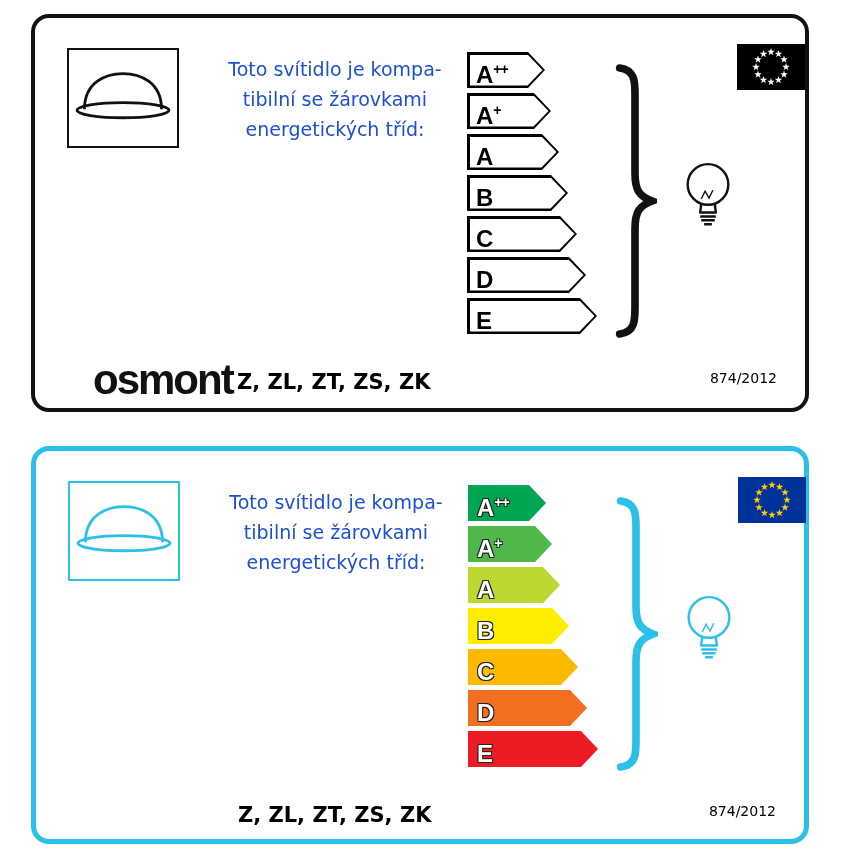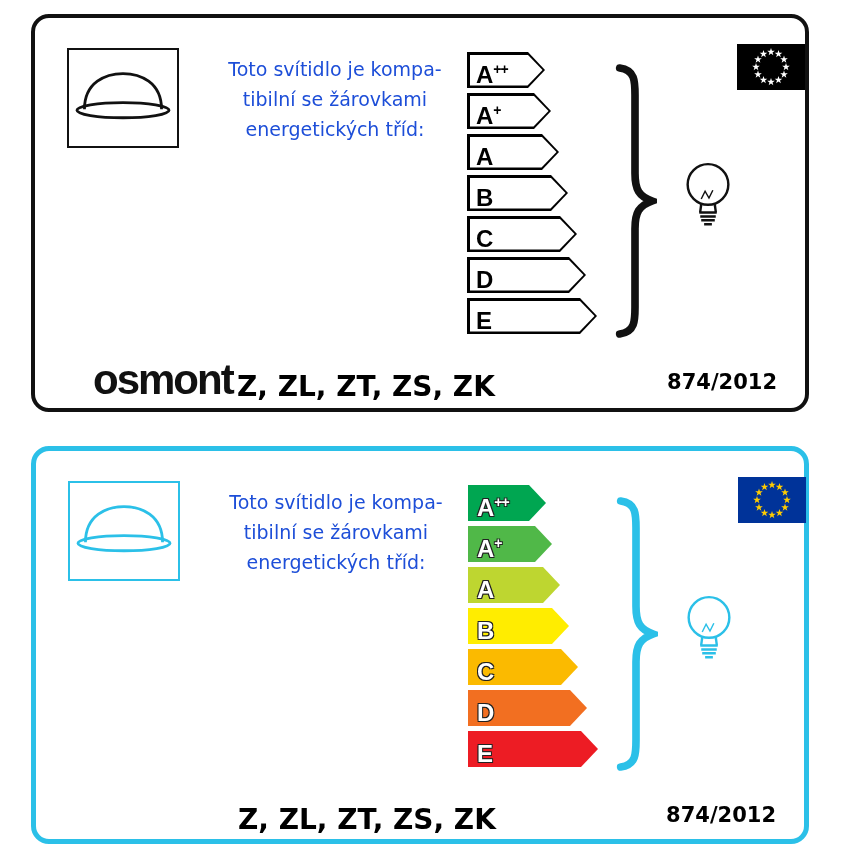--- a/index.html
+++ b/index.html
@@ -45,22 +45,22 @@
   .bulb  { position:absolute; left:642px; top:140px; color:var(--accent,#111); }
 
   .flag  { position:absolute; left:702px; top:26px; width:68px; height:46px;
            background:var(--flag_bg,#000); }
   .flag svg { fill:var(--flag_star,#fff); display:block; }
 
   .brand { position:absolute; left:34px; top:334px; color:var(--logo,#111);
            font-family:"Liberation Sans", sans-serif; font-weight:bold;
            font-size:42px; letter-spacing:-2px; line-height:46px;margin-left:24px; }
   .brand sup { font-size:12px; letter-spacing:0; }
-  .models { position:absolute; left:202px; top:352px; font-weight:bold; font-size:28px; color:#000; }
-  .regulation { position:absolute; right:28px; top:352px; font-weight:bold; font-size:21px; color:#000; }
+  .models { position:absolute; left:202px; top:352px; font-weight:bold; font-size:21px; color:#000; }
+  .regulation { position:absolute; right:28px; top:352px; font-weight:normal; font-size:14px; color:#000; }
 </style>
 </head>
 <body>
 
 <svg width="0" height="0" style="position:absolute">
   <defs>
     <path id="star" d="M0,-4 L0.94,-1.29 L3.8,-1.24 L1.52,0.49 L2.35,3.24 L0,1.6 L-2.35,3.24 L-1.52,0.49 L-3.8,-1.24 L-0.94,-1.29 Z"></path>
   </defs>
 </svg>
 

